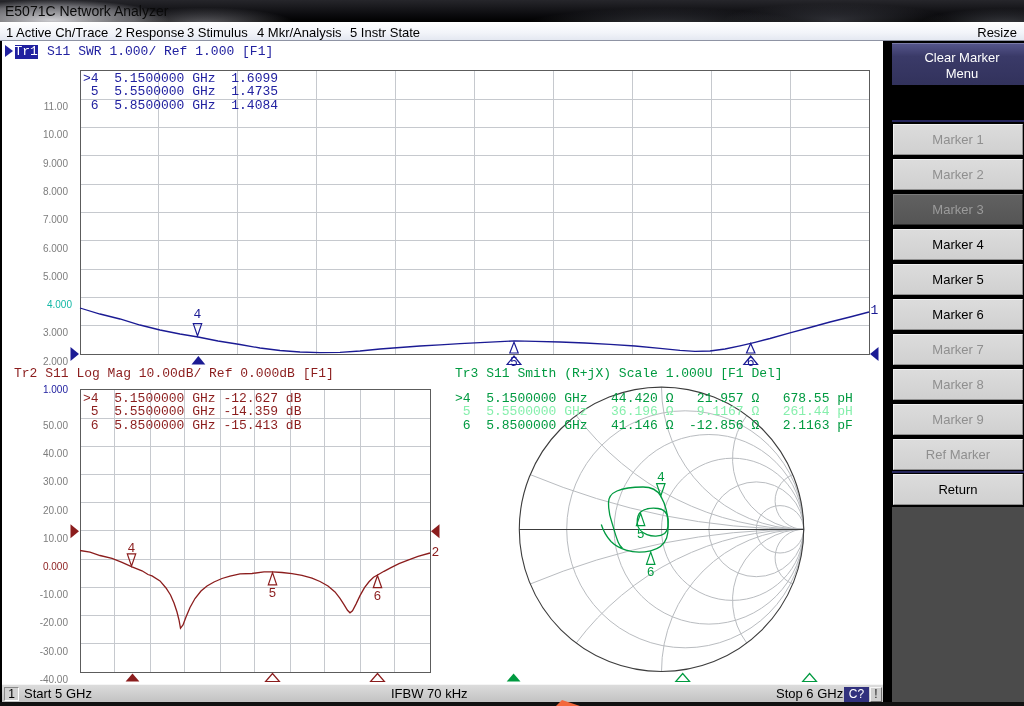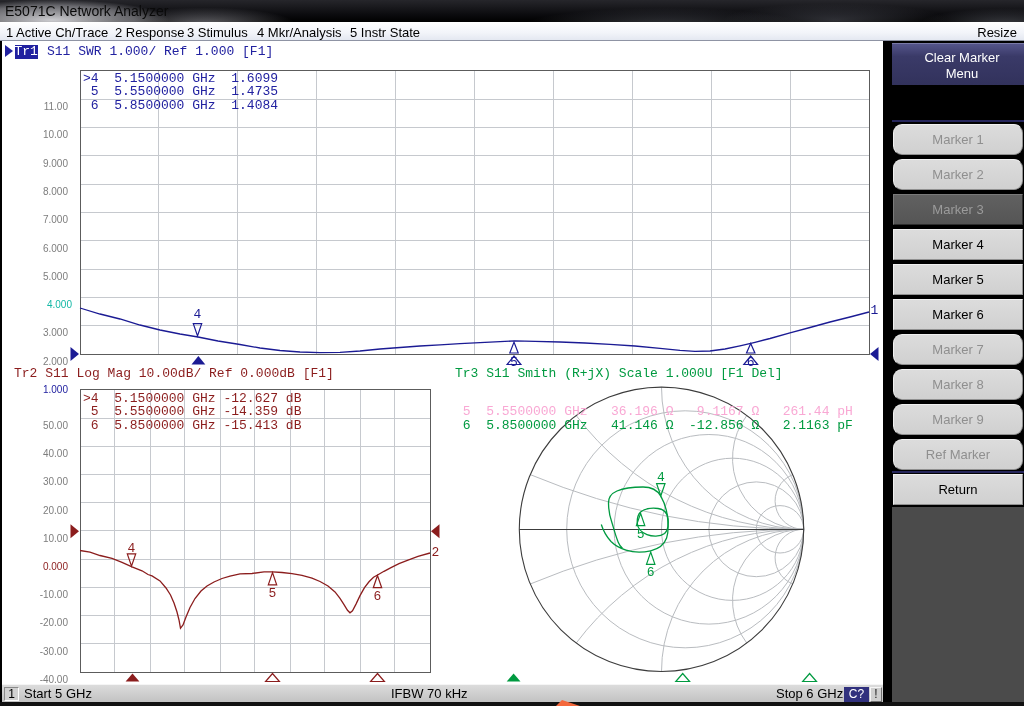--- a/index.html
+++ b/index.html
@@ -31,21 +31,21 @@
 
 #sidebar { left:883px; top:41px; width:141px; height:665px; background:#000; }
 #sidehead { position:absolute; left:9px; top:2px; width:140px; height:42px;
   background:linear-gradient(#54548a,#3a3a68 30%,#32325c); border-top:1px solid #7a7aa8;
   color:#fff; font-size:13px; text-align:center; padding-top:6px; line-height:16px; }
 .btn { position:absolute; left:10px; width:130px; height:31px; text-align:center;
   font-size:13px; line-height:29px;
   background:linear-gradient(#dcdcdc,#d0d0d0);
   border:1px solid; border-color:#f0f0f0 #909090 #909090 #f0f0f0; }
 .btn.on { color:#000; }
-.btn.off { color:#8f8f8f;border-radius:9px; }
+.btn.off { color:#8f8f8f; }
 .btn.sel { background:linear-gradient(#616161,#555555); color:#9b9b9b;
   border-color:#7a7a7a #2e2e2e #2e2e2e #7a7a7a; }
 #darkpanel { position:absolute; left:9px; top:466px; width:132px; height:196px; background:#4b4b4b; }
 .sep { position:absolute; left:9px; width:132px; height:2px; background:#25255a; }
 </style></head>
 <body>
 <div id="root">
   <div class="abs" id="titlebar">
       <div class="abs" id="titletext">E5071C Network Analyzer</div>
     </div>
@@ -185,21 +185,22 @@
     <div class="ylab" style="right:956px;top:580.4px;color:#7d7d7d">-20.00</div>
     <div class="ylab" style="right:956px;top:608.6px;color:#7d7d7d">-30.00</div>
     <div class="ylab" style="right:956px;top:636.8px;color:#7d7d7d">-40.00</div>
     <div class="ylab" style="right:956px;top:665.0px;color:#7d7d7d">-50.00</div>
   <div class="mono" style="left:83px;top:72.0px;color:#2121a0;white-space:pre">&gt;4  5.1500000 GHz  1.6099</div>
     <div class="mono" style="left:83px;top:85.3px;color:#2121a0;white-space:pre"> 5  5.5500000 GHz  1.4735</div>
     <div class="mono" style="left:83px;top:98.7px;color:#2121a0;white-space:pre"> 6  5.8500000 GHz  1.4084</div>
     <div class="mono" style="left:83px;top:392.0px;color:#8b1d1d;white-space:pre">&gt;4  5.1500000 GHz -12.627 dB</div>
     <div class="mono" style="left:83px;top:405.4px;color:#8b1d1d;white-space:pre"> 5  5.5500000 GHz -14.359 dB</div>
     <div class="mono" style="left:83px;top:418.7px;color:#8b1d1d;white-space:pre"> 6  5.8500000 GHz -15.413 dB</div>
-    <div class="mono" style="left:455px;top:405.4px;color:#f9a8d4;white-space:pre"> 5  5.5500000 GHz   36.196 Ω   9.1167 Ω   261.44 pH</div>
+    <div class="mono" style="left:455px;top:392.0px;color:#009a40;white-space:pre">&gt;4  5.1500000 GHz   44.420 Ω   21.957 Ω   678.55 pH</div>
+    <div class="mono" style="left:455px;top:405.4px;color:#86efac;white-space:pre"> 5  5.5500000 GHz   36.196 Ω   9.1167 Ω   261.44 pH</div>
     <div class="mono" style="left:455px;top:418.7px;color:#009a40;white-space:pre"> 6  5.8500000 GHz   41.146 Ω  -12.856 Ω   2.1163 pF</div>
   <div class="abs" id="statusbar">
     <div class="abs" style="left:2px;top:2px;width:15px;height:14px;background:#d0d0d0;border:1px solid;border-color:#8a8a8a #fff #fff #8a8a8a;text-align:center;line-height:13px;font-size:12px">1</div>
     <div class="abs" style="left:22px;top:1px">Start 5 GHz</div>
     <div class="abs" style="left:389px;top:1px">IFBW 70 kHz</div>
     <div class="abs" style="left:774px;top:1px">Stop 6 GHz</div>
     <div class="abs" style="left:842px;top:1.5px;width:25px;height:15px;background:#31317e;color:#fff;text-align:center;font-size:12px;line-height:15px">C?</div>
     <div class="abs" style="left:868px;top:1.5px;width:12px;height:15px;background:#cfcfcf;border:1px solid;border-color:#f5f5f5 #6f6f6f #6f6f6f #f5f5f5;color:#222;text-align:center;font-size:12px;line-height:13px">!</div>
   </div>
   <div class="abs" id="sidebar">

